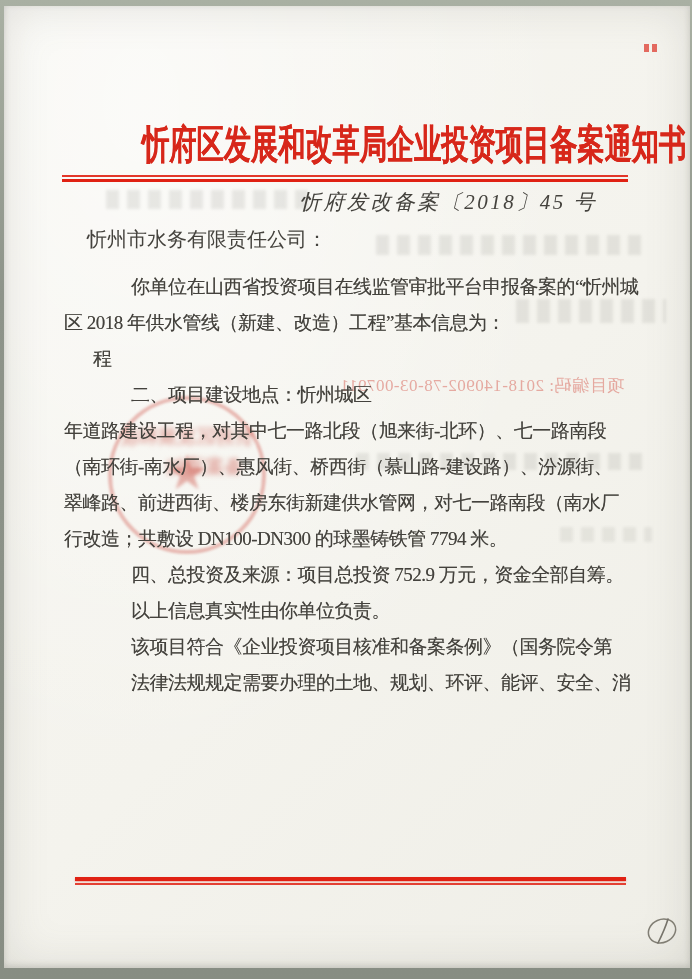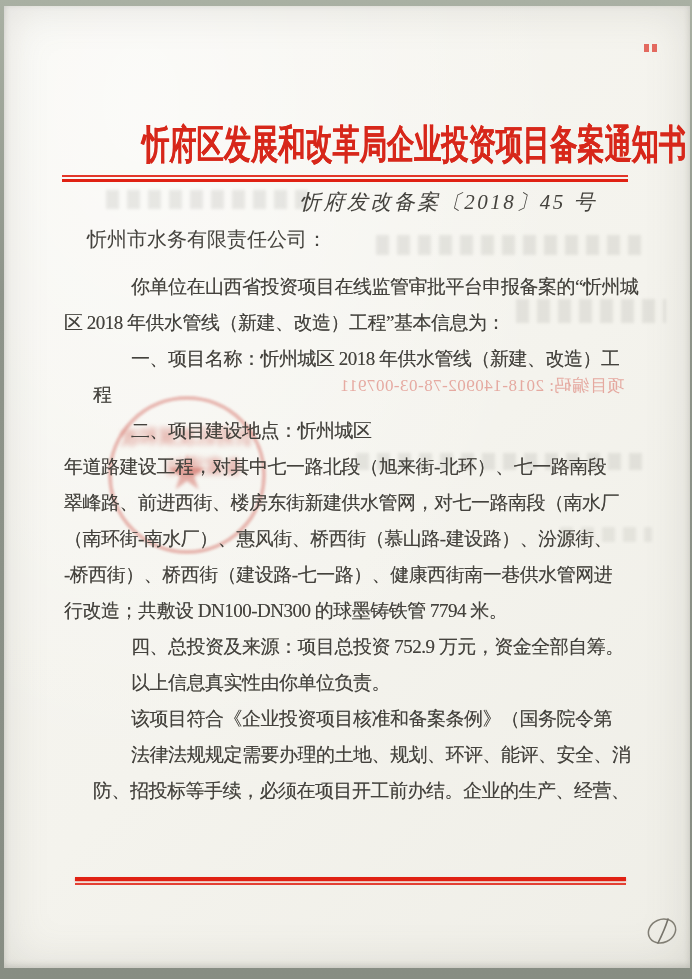--- a/index.html
+++ b/index.html
@@ -113,33 +113,30 @@
   </div>
 
   <div class="doc-number">忻府发改备案〔2018〕45 号</div>
 
   <div class="addressee">忻州市水务有限责任公司：</div>
 
   <div class="body-lines">
 
   <div class="line ind2">你单位在山西省投资项目在线监管审批平台申报备案的“忻州城</div>
       <div class="line">区 2018 年供水管线（新建、改造）工程”基本信息为：</div>
-      <div class="line ind2">一、项目名称：忻州城区 2018 年供水管线（新建、改造）工</div>
       <div class="line ind1">程</div>
       <div class="line ind2">二、项目建设地点：忻州城区</div>
       <div class="line">年道路建设工程，对其中七一路北段（旭来街-北环）、七一路南段</div>
+      <div class="line">（南环街-南水厂）、惠风街、桥西街（慕山路-建设路）、汾源街、</div>
       <div class="line">翠峰路、前进西街、楼房东街新建供水管网，对七一路南段（南水厂</div>
-      <div class="line">（南环街-南水厂）、惠风街、桥西街（慕山路-建设路）、汾源街、</div>
-      <div class="line">-桥西街）、桥西街（建设路-七一路）、健康西街南一巷供水管网进</div>
       <div class="line">行改造；共敷设 DN100-DN300 的球墨铸铁管 7794 米。</div>
       <div class="line ind2">四、总投资及来源：项目总投资 752.9 万元，资金全部自筹。</div>
       <div class="line ind2">以上信息真实性由你单位负责。</div>
       <div class="line ind2">该项目符合《企业投资项目核准和备案条例》（国务院令第</div>
       <div class="line ind2">法律法规规定需要办理的土地、规划、环评、能评、安全、消</div>
-      <div class="line ind1">防、招投标等手续，必须在项目开工前办结。企业的生产、经营、</div>
     </div>
 
   <div class="bottom-rule">
     <div class="thick"></div>
     <div class="gap"></div>
     <div class="thin"></div>
   </div>
 
   <div class="page-mark">
     <svg width="42" height="40" viewBox="0 0 42 40">

